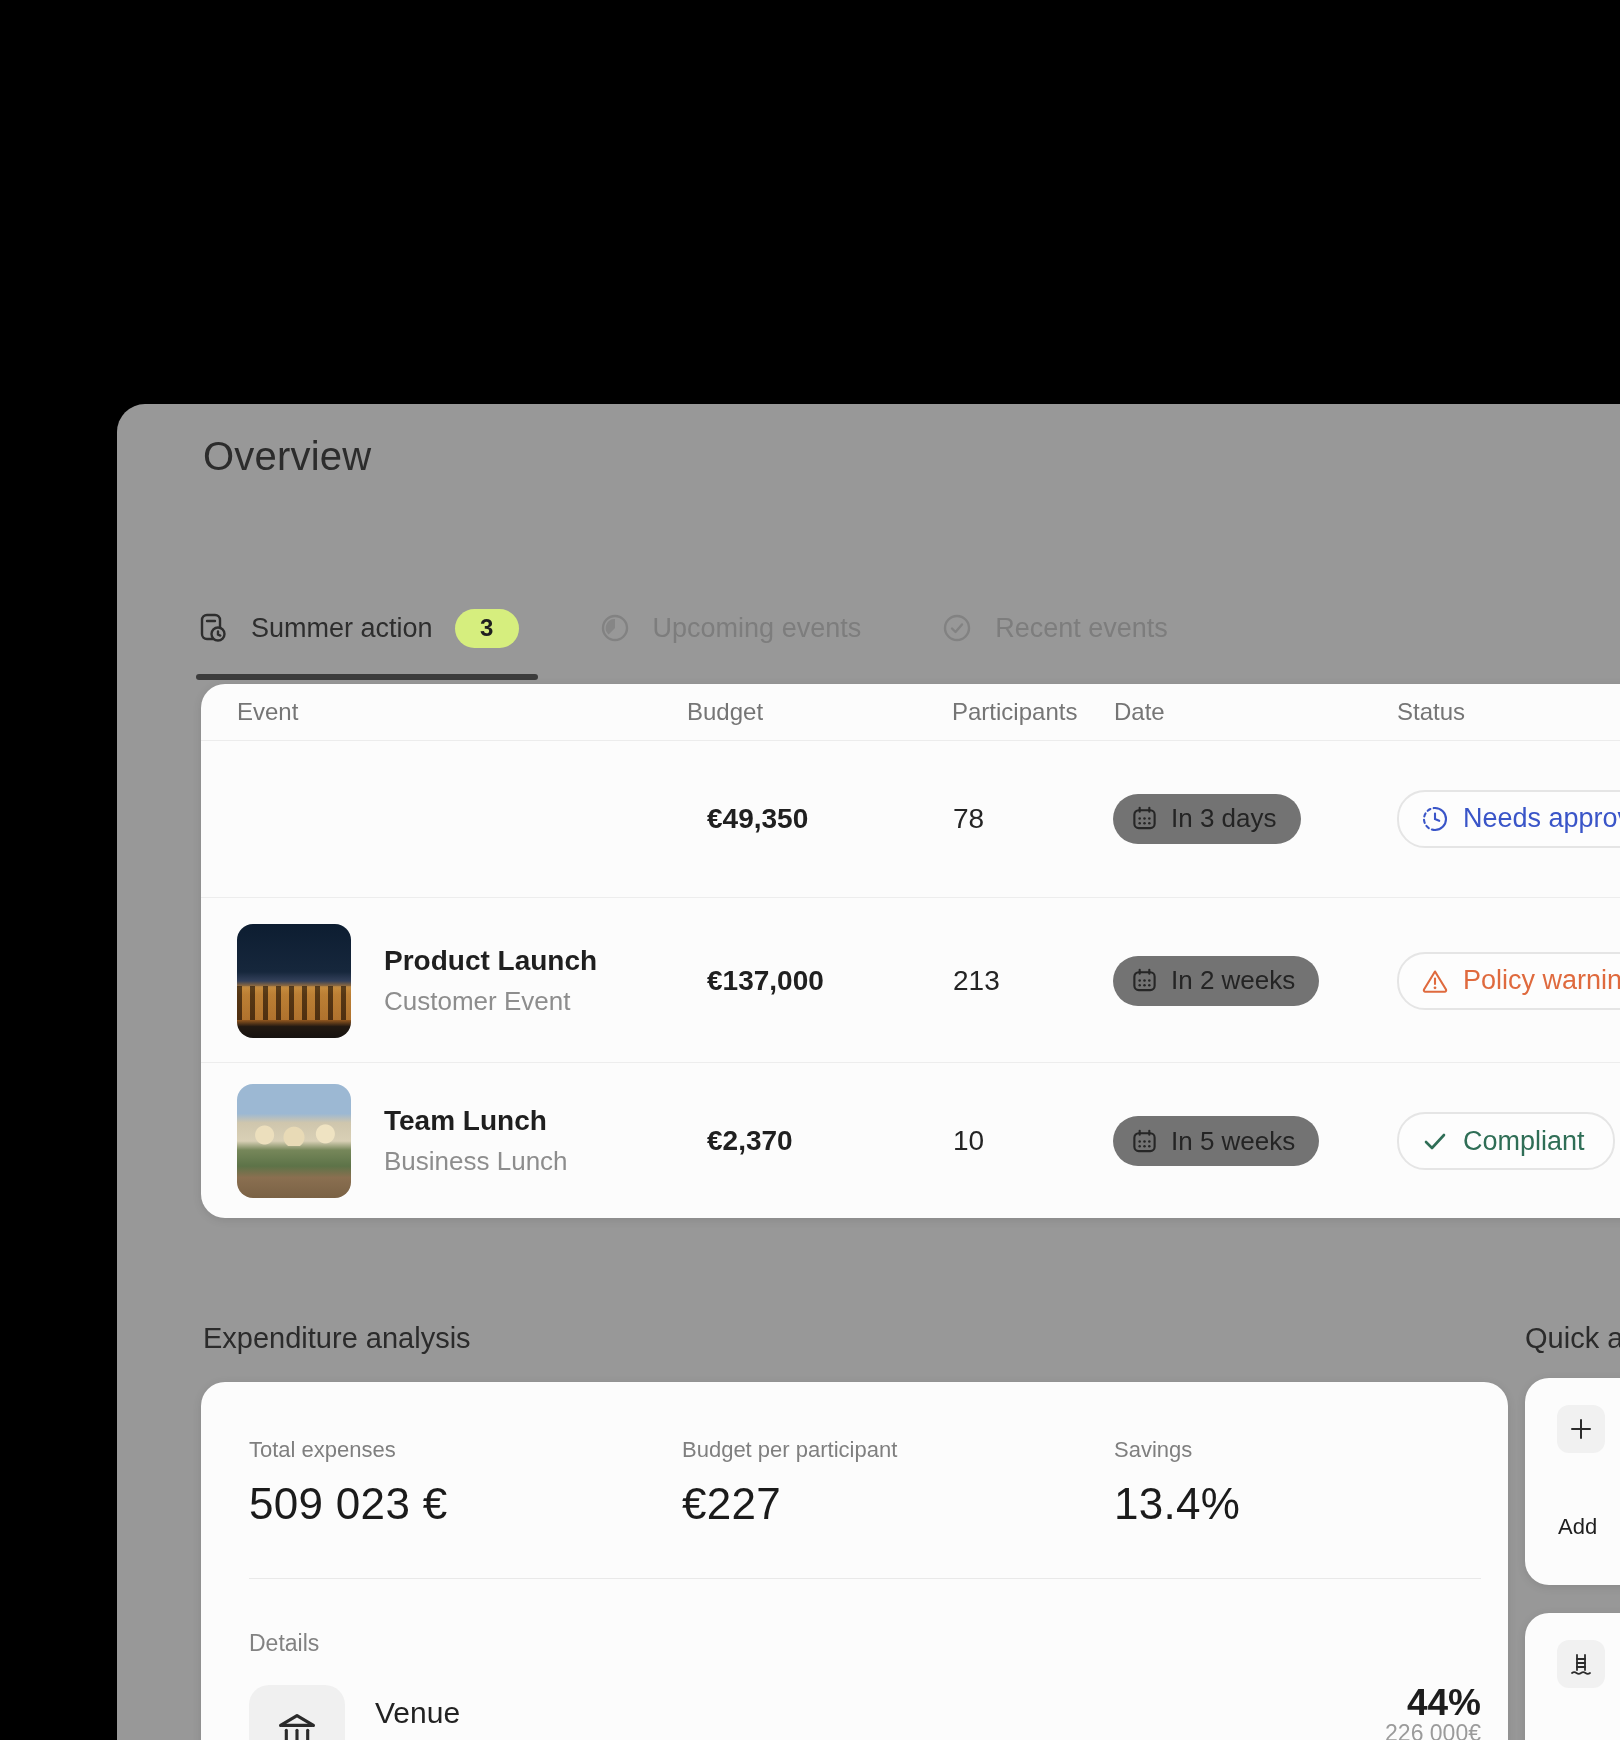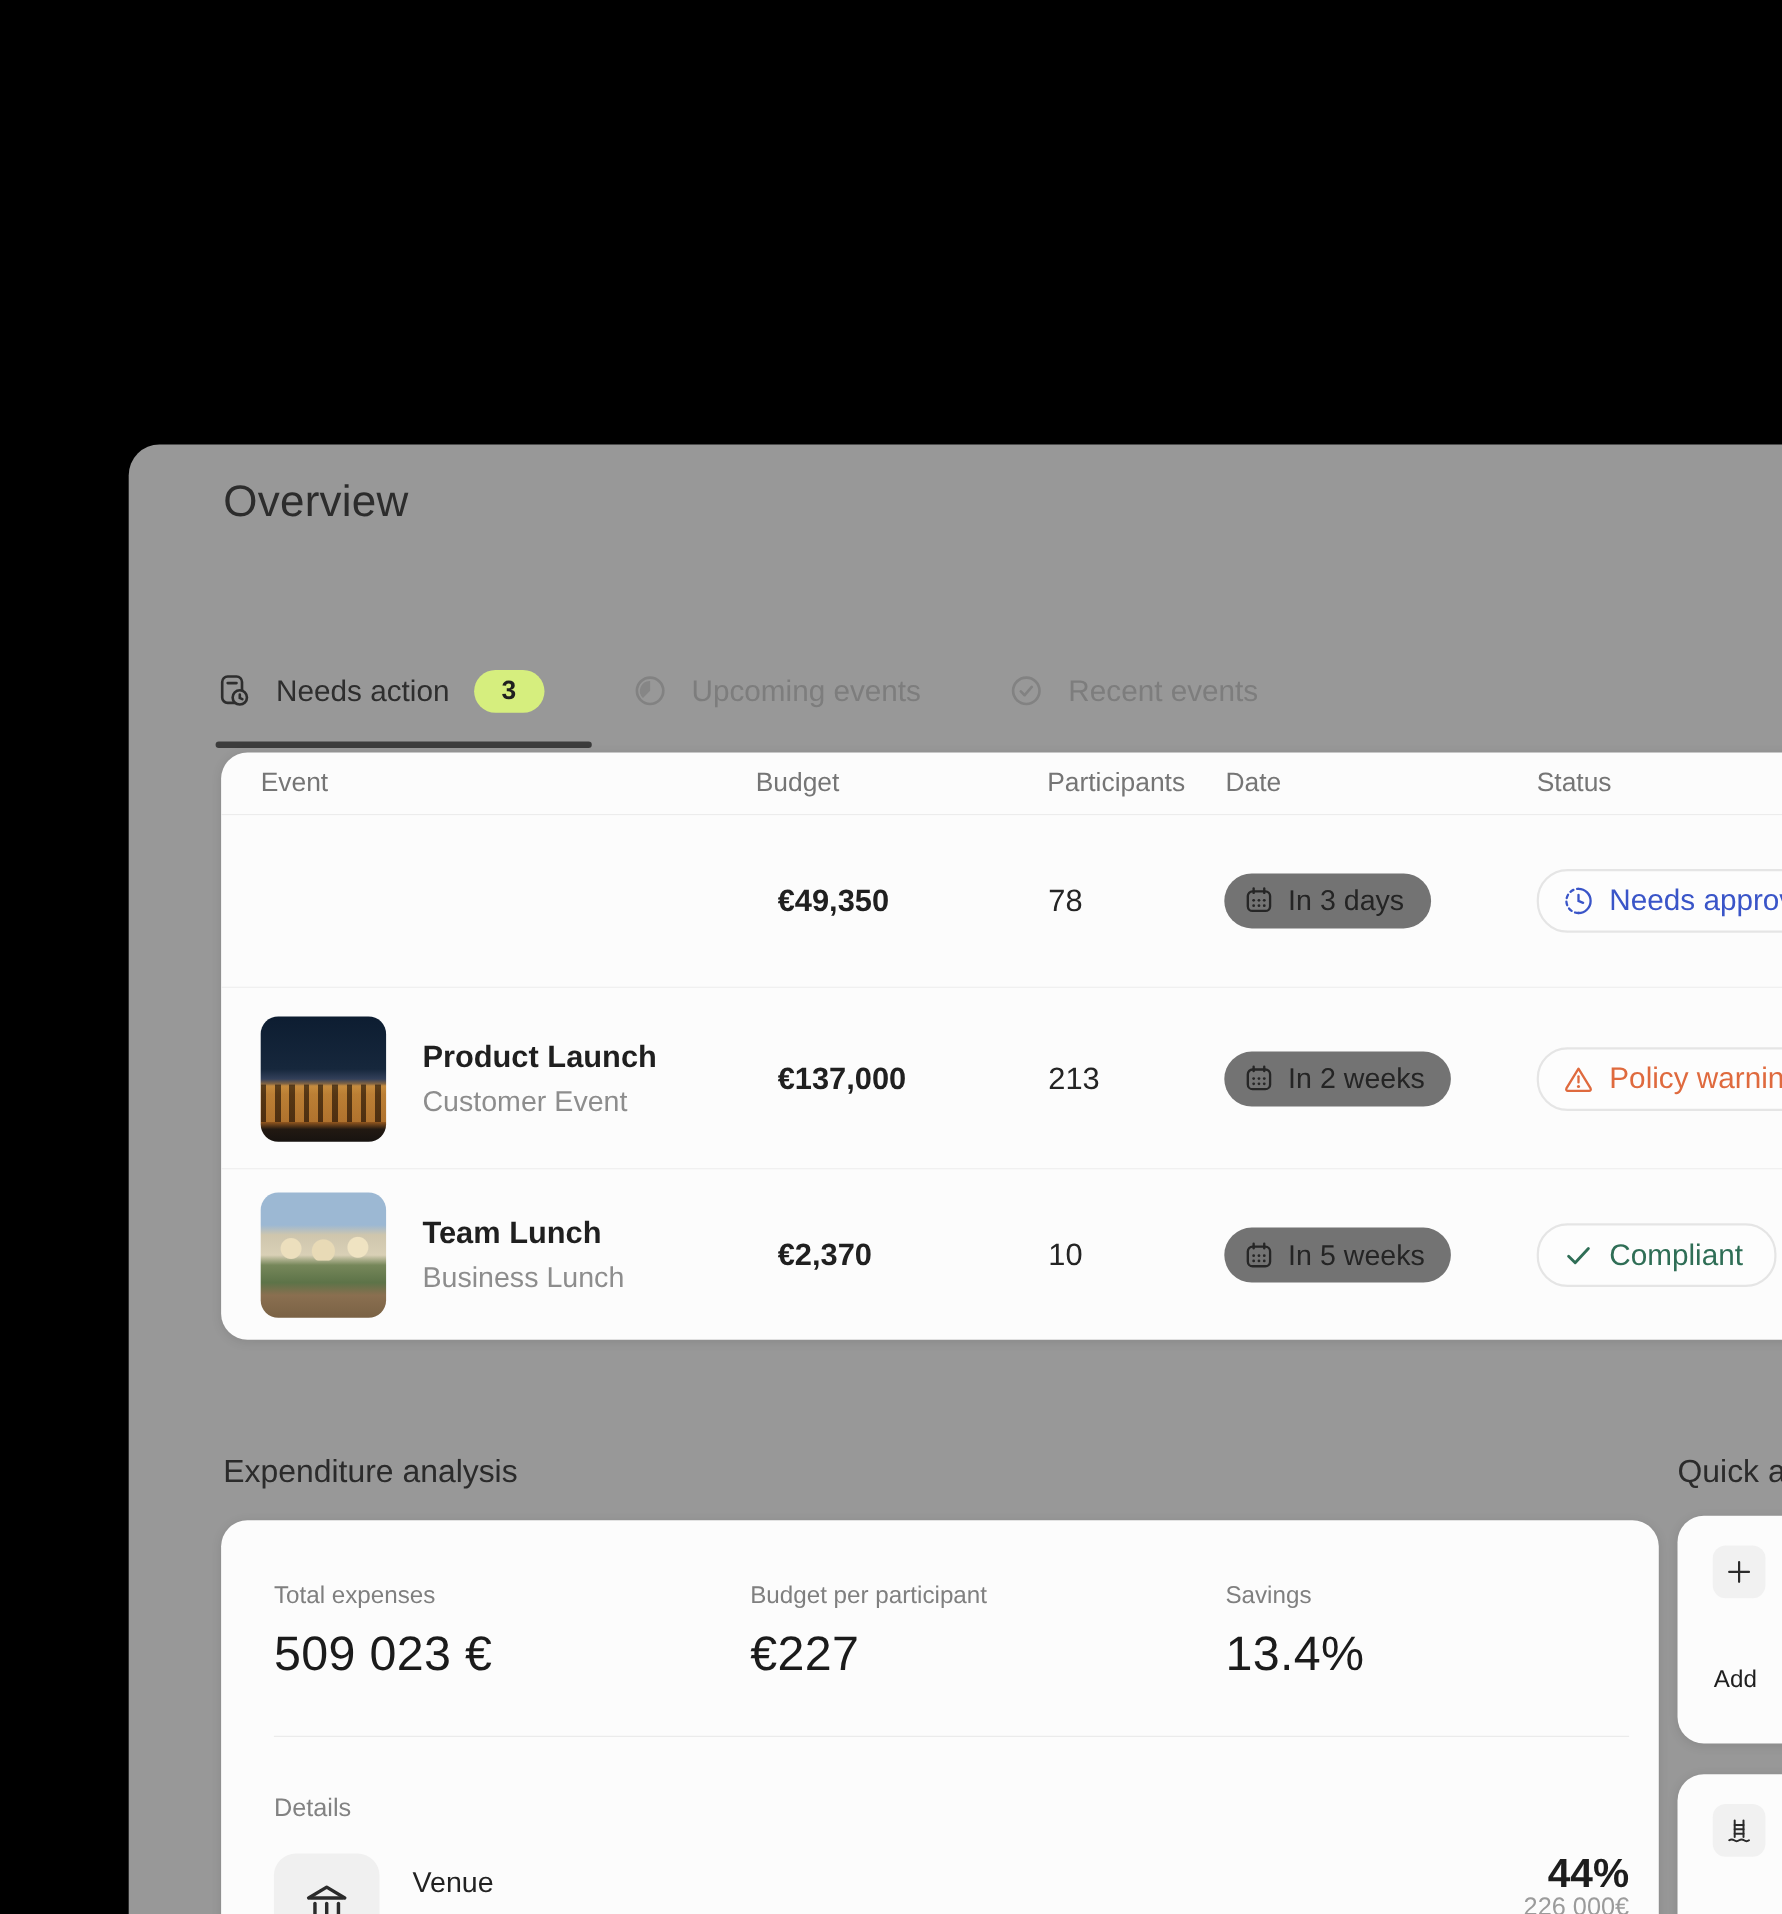--- a/index.html
+++ b/index.html
@@ -81,21 +81,21 @@
   }
   .stat{position:absolute;}
   .stat .slabel{font-size:22px;color:#7f7f7f;}
   .stat .svalue{font-size:44px;font-weight:500;color:#1b1b1b;margin-top:16px;letter-spacing:.3px;}
   .stat.s1{left:48px;top:55px;} .stat.s2{left:481px;top:55px;} .stat.s3{left:913px;top:55px;}
   .exp-divider{position:absolute;left:48px;top:196px;width:1232px;height:1px;background:#e9e9e9;}
   .details-label{position:absolute;left:48px;top:248px;font-size:23px;color:#828282;}
   .venue-iconbox{position:absolute;left:48px;top:303px;width:96px;height:96px;border-radius:20px;background:#f0f0f0;
     display:flex;justify-content:center;}
   .venue-iconbox svg{width:46px;height:46px;margin-top:24px;color:#2b2b2b;}
-  .venue-label{position:absolute;left:174px;top:314px;font-size:26px;font-weight:500;color:#222;}
+  .venue-label{position:absolute;left:174px;top:314px;font-size:30px;font-weight:500;color:#222;}
   .venue-pct{position:absolute;right:27px;top:300px;font-size:37px;font-weight:700;color:#1d1d1d;}
   .venue-amt{position:absolute;right:27px;top:338px;font-size:23px;color:#9b9b9b;}
   .qcard{
     position:absolute;left:1408px;width:230px;background:#fcfcfc;border-radius:24px;
     box-shadow:0 2px 10px rgba(0,0,0,.10);
   }
   .qcard.q1{top:974px;height:207px;}
   .qcard.q2{top:1209px;height:230px;}
   .q-iconbox{position:absolute;left:32px;top:27px;width:48px;height:48px;border-radius:12px;background:#f1f1f1;
     display:flex;align-items:center;justify-content:center;color:#2b2b2b;}
@@ -110,21 +110,21 @@
   <div class="page-title">Overview</div>
 
   <div class="tabs">
     <div class="tab">
       <svg class="ticon" viewBox="0 0 32 32" fill="none" stroke="currentColor" stroke-width="2.4" stroke-linecap="round">
         <rect x="5" y="3" width="18" height="24" rx="5"></rect>
         <line x1="10" y1="9" x2="18" y2="9"></line>
         <circle cx="21" cy="22" r="6.5" fill="#989898"></circle>
         <polyline points="21,19.5 21,22.5 23.3,23.6"></polyline>
       </svg>
-      <span class="tlabel">Needs action</span>
+      <span class="tlabel">Summer action</span>
       <span class="badge">3</span>
     </div>
     <div class="tab inactive">
       <svg class="ticon" viewBox="0 0 32 32" fill="none" stroke="currentColor" stroke-width="2.4" stroke-linecap="round">
         <circle cx="16" cy="16" r="12"></circle>
         <path d="M16 16 L16 7 A9 9 0 0 0 9.5 22.5 Z" fill="currentColor" stroke="none" opacity=".85"></path>
       </svg>
       <span class="tlabel">Upcoming events</span>
     </div>
     <div class="tab inactive">

